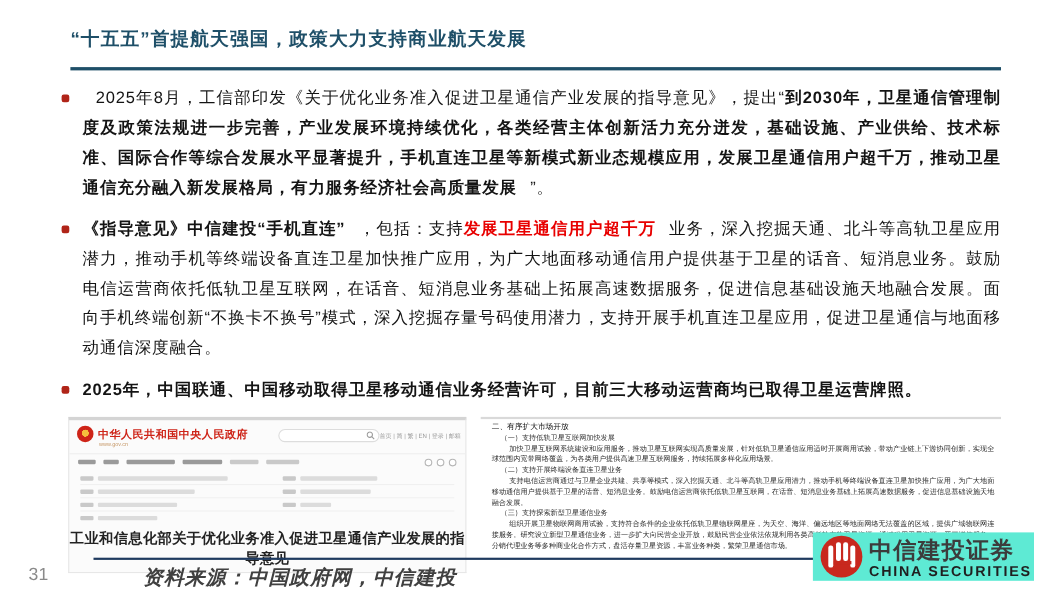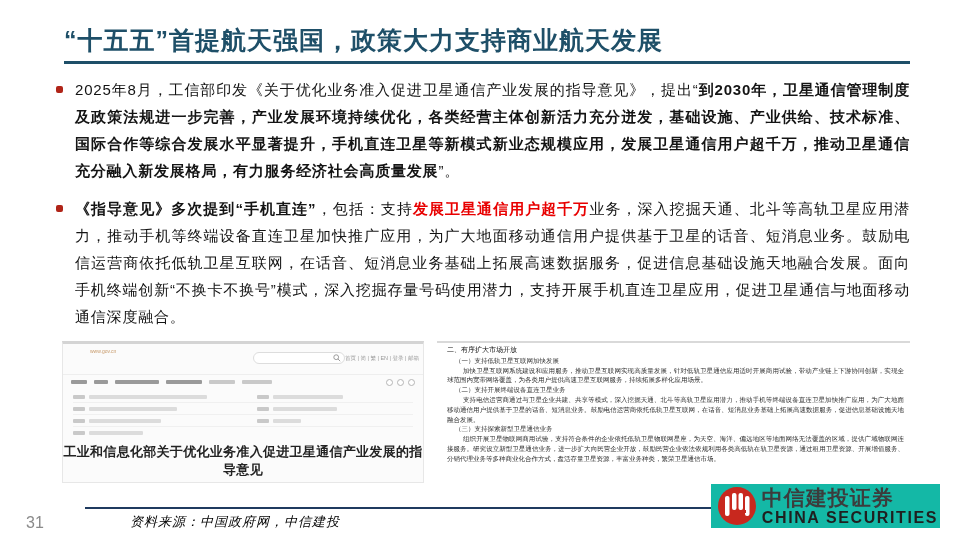--- a/index.html
+++ b/index.html
@@ -5,39 +5,39 @@
   * { margin:0; padding:0; box-sizing:border-box; }
   html,body { width:960px; height:540px; }
   body {
     position:relative; width:960px; height:540px; background:#ffffff;
     font-family:"Liberation Sans","DejaVu Sans",sans-serif; overflow:hidden;
   }
 
   
   .slide-title {
     position:absolute; left:64px; top:24px; width:850px;
-    font-size:25px; font-weight:700; color:#1E4F68; letter-spacing:1px;
+    font-size:17px; font-weight:700; color:#1E4F68; letter-spacing:1px;
   }
   .title-rule {
     position:absolute; left:64px; top:61px; width:846px; height:3px; background:#1E4F68;
   }
 
   
   .content { position:absolute; left:54px; top:76px; width:856px; }
   .bullet-list { list-style:none; }
   .bullet {
     position:relative; padding-left:21px; margin-bottom:11px;
     font-size:15px; line-height:27px; color:#141414; letter-spacing:0.8px;
     text-align:justify;
   }
   .bullet::before {
     content:""; position:absolute; left:2px; top:10px; width:7px; height:7px;
     border-radius:2px; background:#B02418;
   }
-  .seg-n { font-weight:400; }
+  .seg-n { font-weight:400;margin-left:12px; }
   .seg-b { font-weight:700; }
   .seg-r { font-weight:700; color:#E80000; }
 
   
   .figure-caption {
     margin:1px 0 0 8px; width:846px; font-size:14px; font-weight:700; color:#111;
     padding-bottom:3px; border-bottom:2px solid #1a1a1a; letter-spacing:0.5px;
   }
 
   
@@ -92,49 +92,54 @@
     font-size:6.5px; line-height:9.8px; color:#2c2c2c; text-align:justify;
   }
   .doc-h { font-weight:400; color:#101010; font-size:7px; }
   .doc-sub { text-indent:8px; color:#333; }
   .doc-para { text-indent:16px; }
 
   
   .page-number { position:absolute; left:26px; top:498px; font-size:16px; color:#8a8a8a;margin-top:16px; }
   .footer-rule { position:absolute; left:85px; top:507px; width:672px; height:2px; background:#1F3A5F; }
   .source-note {
-    position:absolute; left:130px; top:513px; font-size:13px; font-style:italic;
-    color:#000000; letter-spacing:1px;
+    position:absolute; left:130px; top:513px; font-size:18px; font-style:italic;
+    color:#404040; letter-spacing:1px;font-weight:bold;
   }
   .logo {
     position:absolute; right:20px; top:484px; display:flex; align-items:flex-end; gap:5px;
-    background:#14b8a6; padding:2px 2px 2px 6px; z-index:5;
+    background:#5eead4; padding:2px 2px 2px 6px; z-index:5;
   }
   .logo-text { display:flex; flex-direction:column; line-height:1; }
   .logo-cn { font-size:21px; font-weight:700; color:#3c3c3c; letter-spacing:1px; }
-  .logo-en { font-size:16px; font-weight:800; color:#1f1f1f; letter-spacing:1.6px; margin-top:2px; }
+  .logo-en { font-size:13px; font-weight:800; color:#1f1f1f; letter-spacing:1.6px; margin-top:2px; }
 </style>
 </head>
 <body>
 
 <div class="slide-title">“十五五”首提航天强国，政策大力支持商业航天发展</div>
 <div class="title-rule"></div>
 
 <div class="content">
 
   <ul class="bullet-list">
       <li class="bullet"><span class="seg-n">2025年8月，工信部印发《关于优化业务准入促进卫星通信产业发展的指导意见》，提出“</span><span class="seg-b">到2030年，卫星通信管理制度及政策法规进一步完善，产业发展环境持续优化，各类经营主体创新活力充分迸发，基础设施、产业供给、技术标准、国际合作等综合发展水平显著提升，手机直连卫星等新模式新业态规模应用，发展卫星通信用户超千万，推动卫星通信充分融入新发展格局，有力服务经济社会高质量发展</span><span class="seg-n">”。</span></li>
-      <li class="bullet"><span class="seg-b">《指导意见》多次提到“手机直连”</span><span class="seg-n">，包括：支持</span><span class="seg-r">发展卫星通信用户超千万</span><span class="seg-n">业务，深入挖掘天通、北斗等高轨卫星应用潜力，推动手机等终端设备直连卫星加快推广应用，为广大地面移动通信用户提供基于卫星的话音、短消息业务。鼓励电信运营商依托低轨卫星互联网，在话音、短消息业务基础上拓展高速数据服务，促进信息基础设施天地融合发展。面向手机终端创新“不换卡不换号”模式，深入挖掘存量号码使用潜力，支持开展手机直连卫星应用，促进卫星通信与地面移动通信深度融合。</span></li>
+      <li class="bullet"><span class="seg-b">《指导意见》中信建投“手机直连”</span><span class="seg-n">，包括：支持</span><span class="seg-r">发展卫星通信用户超千万</span><span class="seg-n">业务，深入挖掘天通、北斗等高轨卫星应用潜力，推动手机等终端设备直连卫星加快推广应用，为广大地面移动通信用户提供基于卫星的话音、短消息业务。鼓励电信运营商依托低轨卫星互联网，在话音、短消息业务基础上拓展高速数据服务，促进信息基础设施天地融合发展。面向手机终端创新“不换卡不换号”模式，深入挖掘存量号码使用潜力，支持开展手机直连卫星应用，促进卫星通信与地面移动通信深度融合。</span></li>
+      <li class="bullet"><span class="seg-b">2025年，中国联通、中国移动取得卫星移动通信业务经营许可，目前三大移动运营商均已取得卫星运营牌照。</span></li>
     </ul>
 
 
   <div class="images-row">
 
     <div class="gov-box">
       <div class="gov-header">
+        <div class="gov-brand">
+          <span class="gov-emblem"></span>
+          <span class="gov-org">中华人民共和国中央人民政府</span>
+        </div>
         <div class="gov-url">www.gov.cn</div>
         <div class="gov-search">
           <svg width="8" height="8" viewBox="0 0 10 10">
             <circle cx="4" cy="4" r="3" fill="none" stroke="#999" stroke-width="1.2"></circle>
             <line x1="6.2" y1="6.2" x2="9" y2="9" stroke="#999" stroke-width="1.2"></line>
           </svg>
         </div>
         <div class="gov-links">首页 | 简 | 繁 | EN | 登录 | 邮箱</div>
       </div>
       <div class="gov-nav">

